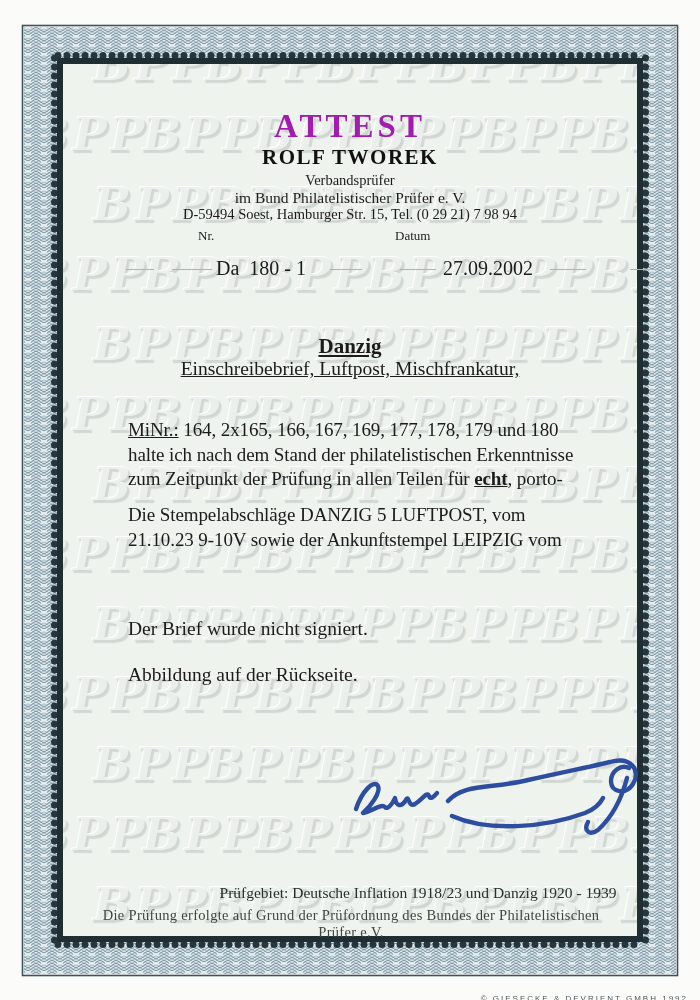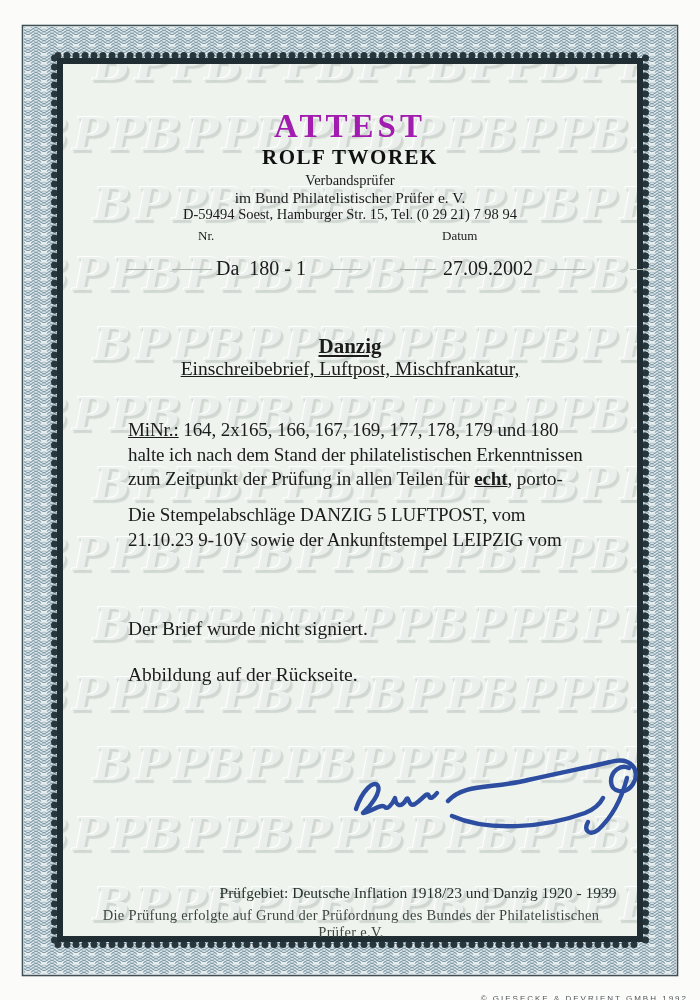--- a/index.html
+++ b/index.html
@@ -28,21 +28,21 @@
   
   .abs{position:absolute;}
   .centered{left:63px;width:574px;text-align:center;}
   #attest-title{top:108px;font-size:33px;font-weight:600;letter-spacing:4px;color:#a21caf;}
   #expert-name{top:145px;font-size:21px;font-weight:700;letter-spacing:1.5px;color:#101010;}
   #expert-role{top:172px;font-size:14.5px;}
   #expert-org{top:189px;font-size:15.5px;}
   #expert-address{top:206px;font-size:14.5px;}
   .field-label{font-size:13px;}
   #nr-label{left:198px;top:228px;}
-  #datum-label{left:395px;top:228px;margin-left:47px;}
+  #datum-label{left:395px;top:228px;}
   .field-value{font-size:20px;white-space:pre;}
   #nr-value{left:216px;top:257px;}
   #datum-value{left:443px;top:257px;}
   .rule-seg{position:absolute;height:1px;background:#aab5ad;}
   .rule-seg2{position:absolute;height:1px;background:#9aa79e;}
   #body-heading{top:334px;font-size:21px;font-weight:700;text-decoration:underline;}
   #body-subheading{top:358px;font-size:19.5px;text-decoration:underline;}
   .para{left:128px;width:486px;font-size:19px;line-height:24.5px;letter-spacing:-0.1px;}
   #para1{top:383px;margin-top:35px;}
   #para2{top:503px;}
@@ -171,21 +171,21 @@
 <div class="rule-seg" style="left:172px;top:269px;width:40px;"></div>
 <div class="rule-seg" style="left:330px;top:269px;width:32px;"></div>
 <div class="rule-seg" style="left:400px;top:269px;width:36px;"></div>
 <div class="rule-seg" style="left:550px;top:269px;width:36px;"></div>
 <div class="rule-seg" style="left:630px;top:269px;width:30px;"></div>
 
 <div class="abs centered" id="body-heading">Danzig</div>
 <div class="abs centered" id="body-subheading">Einschreibebrief, Luftpost, Mischfrankatur,</div>
 <div class="abs para" id="para1">
     <div><span class="seg-u">MiNr.:</span><span> 164, 2x165, 166, 167, 169, 177, 178, 179 und 180</span></div>
-    <div><span>halte ich nach dem Stand der philatelistischen Erkenntnissen</span></div>
+    <div><span>halte ich nach dem Stand der philatelistischen Erkenntnisse</span></div>
     <div><span>zum Zeitpunkt der Prüfung in allen Teilen für </span><span class="seg-bu">echt</span><span>, porto-</span></div>
   </div>
 <div class="abs para" id="para2">
     <div><span>Die Stempelabschläge DANZIG 5 LUFTPOST, vom</span></div>
     <div><span>21.10.23 9-10V sowie der Ankunftstempel LEIPZIG vom</span></div>
   </div>
 <div class="abs" id="line-not-signed">Der Brief wurde nicht signiert.</div>
 <div class="abs" id="line-abbildung">Abbildung auf der Rückseite.</div>
 
 <svg id="signature-svg" width="300" height="120" viewBox="0 0 300 120" xmlns="http://www.w3.org/2000/svg">

